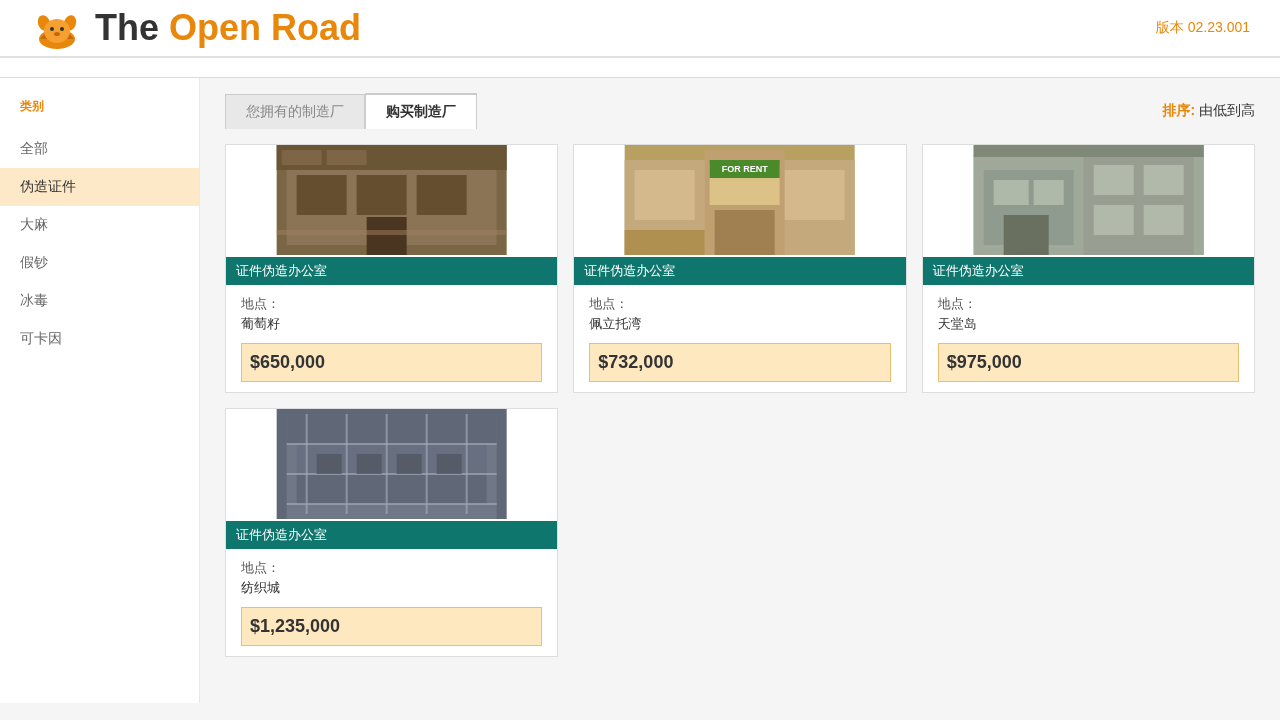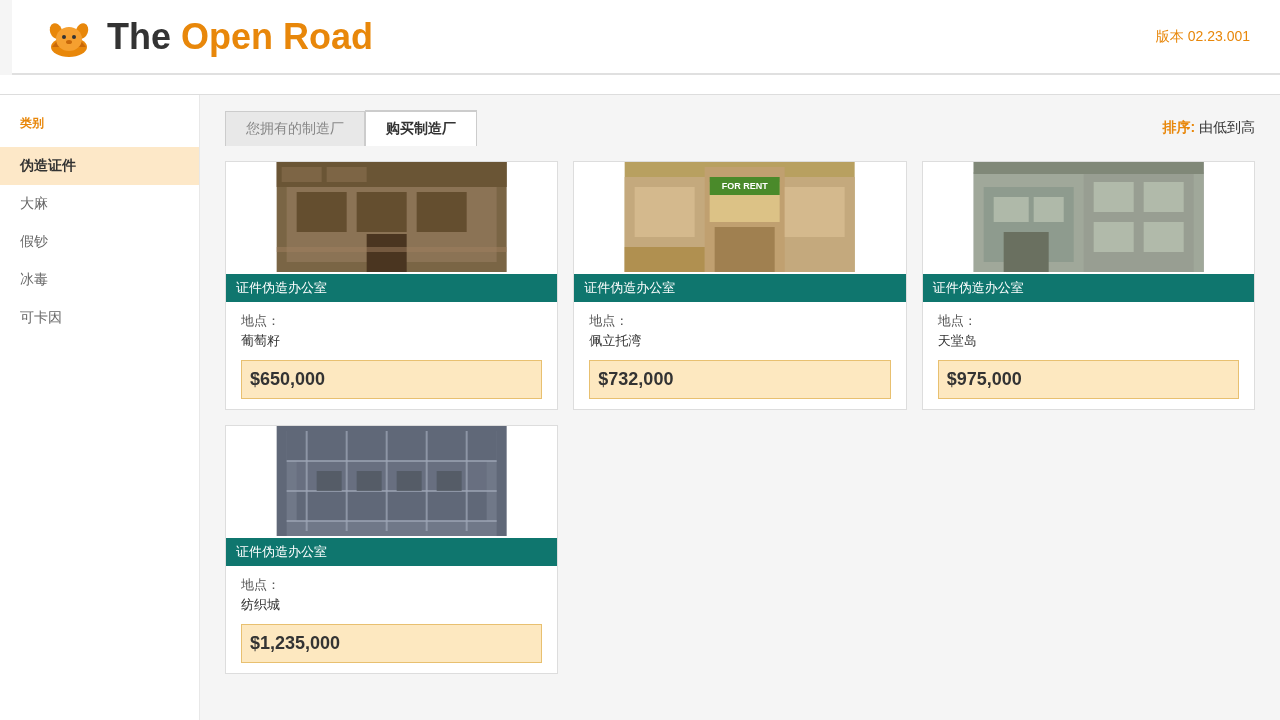--- a/index.html
+++ b/index.html
@@ -6,22 +6,21 @@
     body { font-family: Arial, sans-serif; background: #f5f5f5; width: 1280px; height: 720px; overflow: hidden; color: #333; }
 
     
     #header {
       background: white;
       border-bottom: 2px solid #e0e0e0;
       display: flex;
       align-items: center;
       justify-content: space-between;
       padding: 0 30px;
-      height: 75px;
-      margin-left: 12px;
+      height: 58px;
     }
     #logo-area {
       display: flex;
       align-items: center;
       gap: 10px;
     }
     #logo-icon {
       width: 55px;
       height: 55px;
     }
@@ -64,21 +63,21 @@
     }
     .sidebar-item {
       padding: 10px 20px;
       font-size: 14px;
       color: #666;
       cursor: pointer;
     }
     .sidebar-item.active {
       background: #fde8c8;
       color: #333;
-      font-weight: bold;
+      font-weight: normal;
     }
 
     
     #content {
       flex: 1;
       padding: 15px 25px;
       background: #f5f5f5;
       overflow-y: auto;
     }
 
@@ -206,20 +205,21 @@
   </div>
 </div>
 
 <div id="nav-bar"></div>
 
 <div id="main">
 
   <div id="sidebar">
     <div id="sidebar-title">类别</div>
     <div id="sidebar-items">
+        <div class="sidebar-item">全部</div>
         <div class="sidebar-item active">伪造证件</div>
         <div class="sidebar-item">大麻</div>
         <div class="sidebar-item">假钞</div>
         <div class="sidebar-item">冰毒</div>
         <div class="sidebar-item">可卡因</div>
       </div>
   </div>
 
   <div id="content">
 

